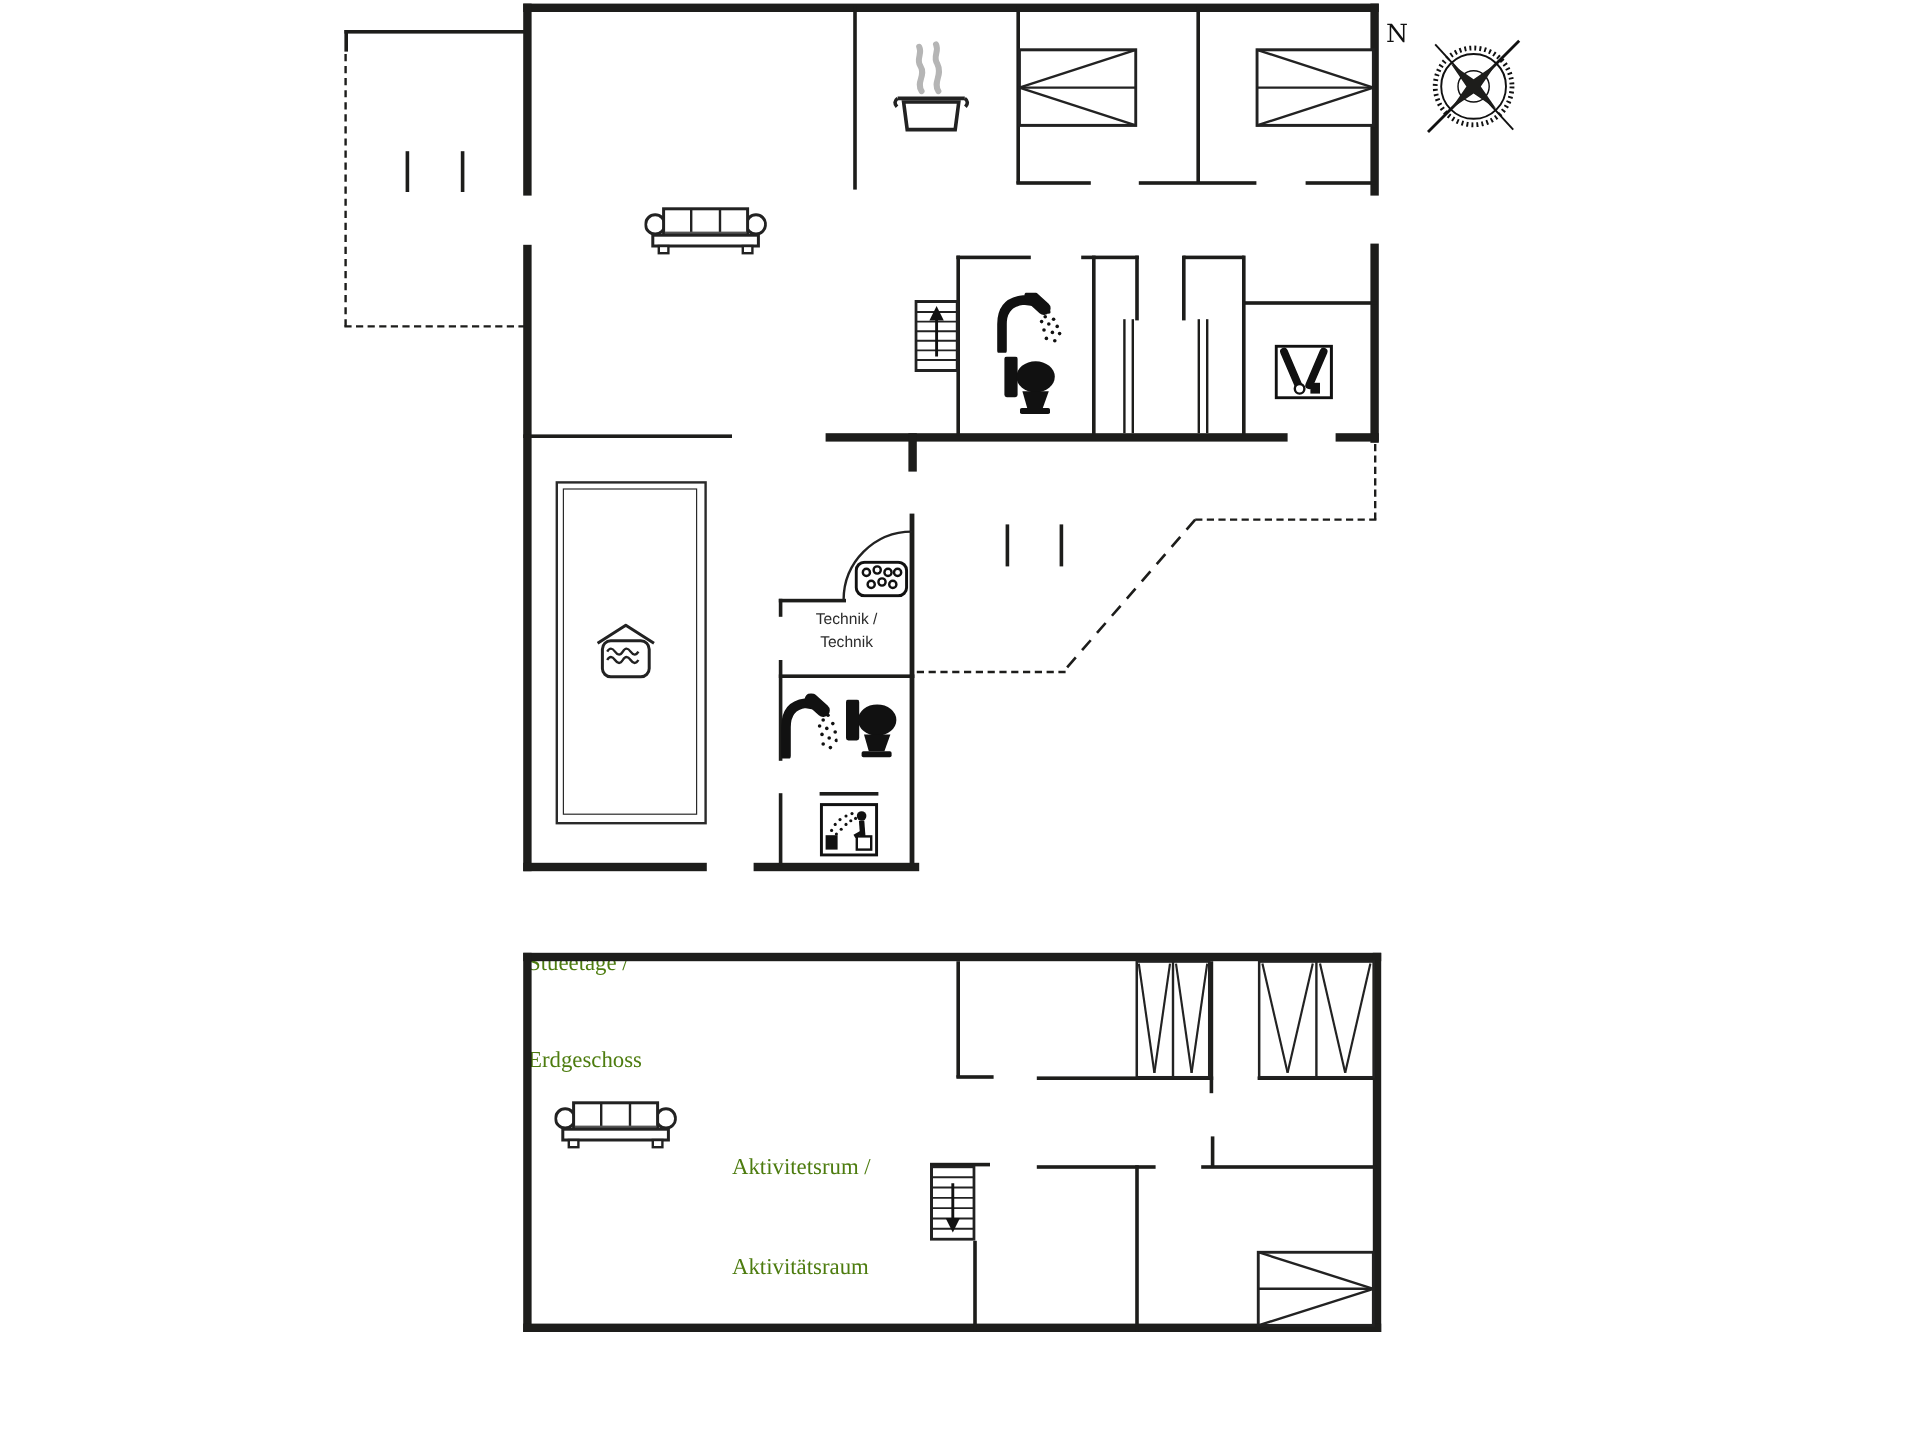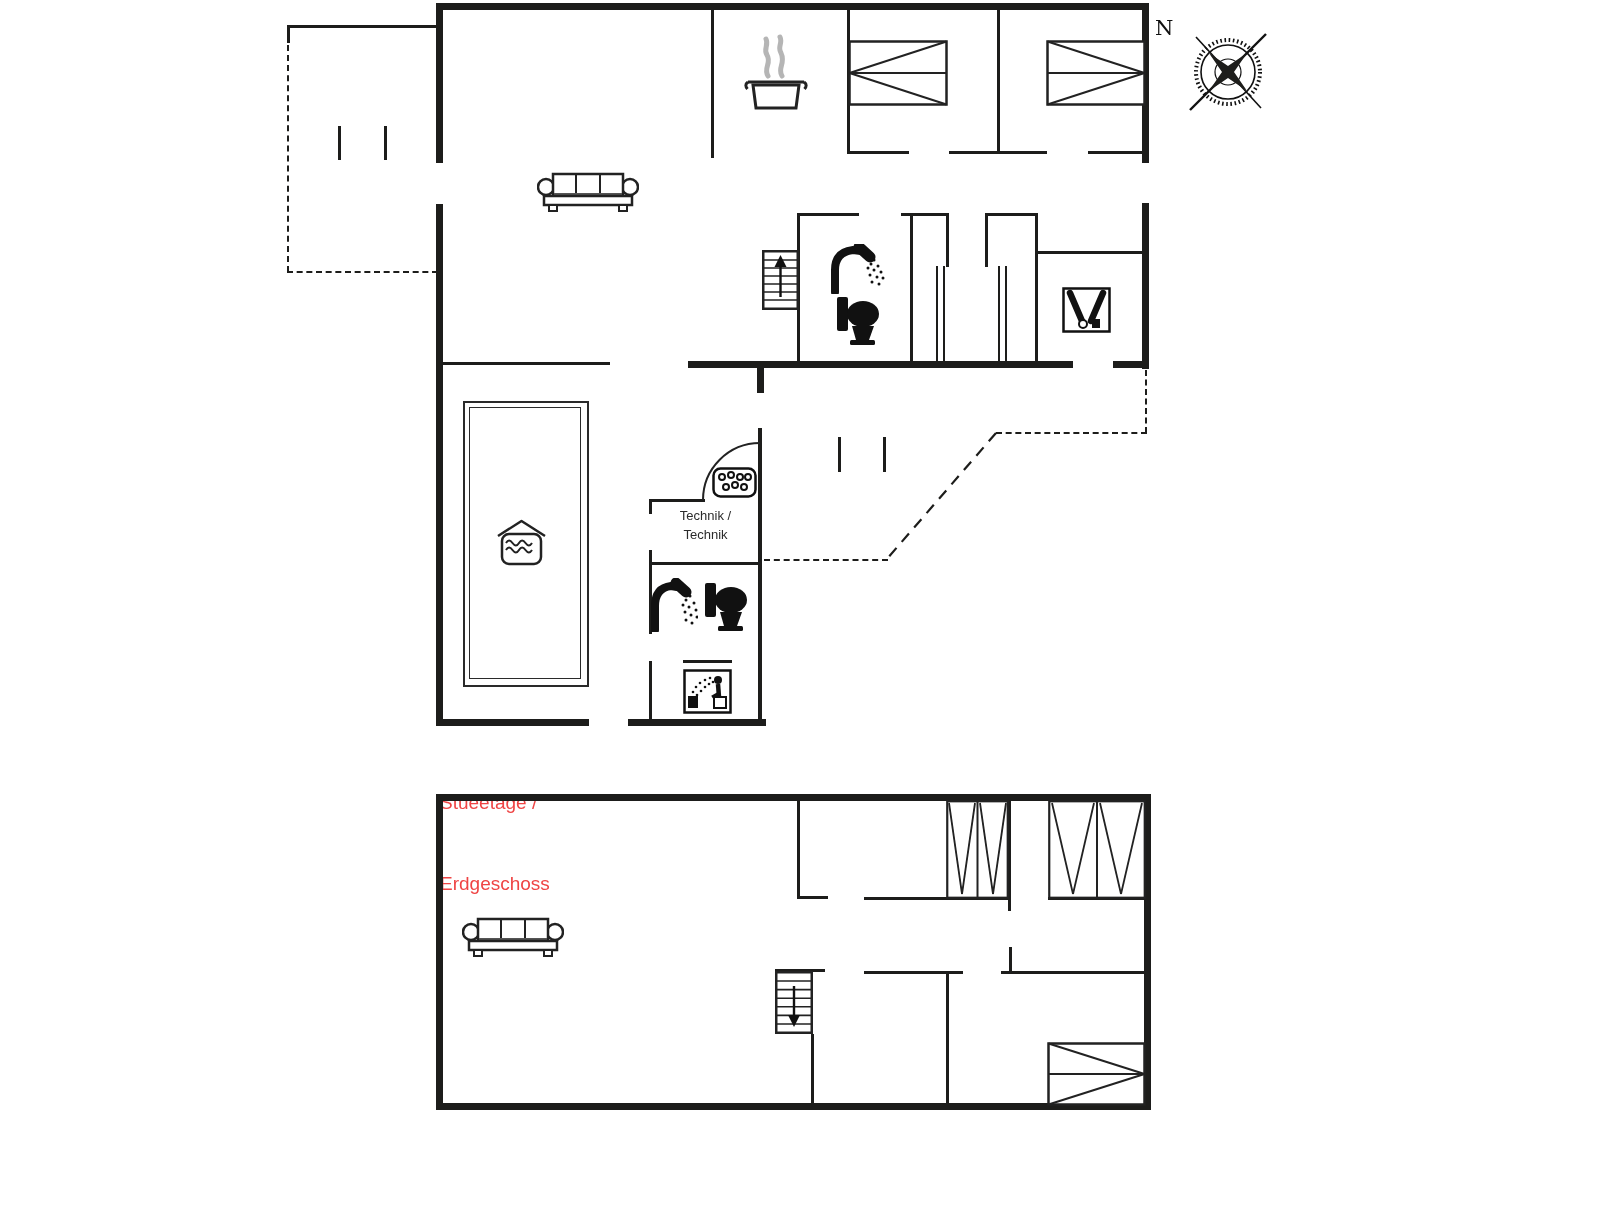--- a/index.html
+++ b/index.html
@@ -2,21 +2,21 @@
 <html><head>
 <meta charset="utf-8">
 <style>
   html,body{margin:0;padding:0;background:#fff;}
   #plan{position:relative;width:1606px;height:1205px;background:#ffffff;overflow:hidden;
         font-family:"Liberation Sans", sans-serif;}
   .w{position:absolute;background:#1d1d1b;}
   .dv{position:absolute;border-left:2px dashed #1d1d1b;}
   .dh{position:absolute;border-top:2px dashed #1d1d1b;}
   .ico{position:absolute;}
-  .lbl{position:absolute;color:#ef4444;font-size:19px;line-height:27px;white-space:pre;}
+  .lbl{position:absolute;color:#4d7c0f;font-size:19px;line-height:27px;white-space:pre;font-family:Liberation Serif, serif;}
   .lbl-small{position:absolute;color:#2b2b2b;font-size:13px;line-height:19px;text-align:center;}
   .north{position:absolute;font-family:"DejaVu Serif", serif;font-size:21px;color:#111;}
   .poolrect{position:absolute;border:2px solid #2a2a2a;}
   svg{display:block;}
 </style>
 </head>
 <body>
 
 <div id="plan">
 
@@ -266,20 +266,24 @@
     <circle cx="93" cy="15" r="8" fill="#fff" stroke="#222" stroke-width="2.5"></circle>
     <rect x="16" y="2" width="70" height="22" fill="#fff" stroke="#222" stroke-width="2.5"></rect>
     <line x1="39" y1="2" x2="39" y2="24" stroke="#222" stroke-width="2"></line>
     <line x1="63" y1="2" x2="63" y2="24" stroke="#222" stroke-width="2"></line>
     <rect x="17" y="21" width="68" height="3" fill="#555"></rect>
     <rect x="7" y="24" width="88" height="9" fill="#fff" stroke="#222" stroke-width="2.5"></rect>
     <rect x="12" y="33" width="8" height="6" fill="#fff" stroke="#222" stroke-width="2"></rect>
     <rect x="82" y="33" width="8" height="6" fill="#fff" stroke="#222" stroke-width="2"></rect>
   </svg>
 
+  <div class="lbl" style="left:610px;top:903px;font-size:19px;line-height:28px">
+    <div>Aktivitetsrum /</div>
+    <div>Aktivitätsraum</div>
+  </div>
 
   <svg class="ico" style="left:775px;top:971px" width="38" height="63" viewBox="0 0 38 63">
     <rect x="1.25" y="1.25" width="35.5" height="60.5" fill="#fff" stroke="#222" stroke-width="2.5"></rect>
     <line x1="1" y1="10" x2="37" y2="10" stroke="#222" stroke-width="1.6"></line>
     <line x1="1" y1="18.6" x2="37" y2="18.6" stroke="#222" stroke-width="1.6"></line>
     <line x1="1" y1="27.2" x2="37" y2="27.2" stroke="#222" stroke-width="1.6"></line>
     <line x1="1" y1="35.8" x2="37" y2="35.8" stroke="#222" stroke-width="1.6"></line>
     <line x1="1" y1="44.4" x2="37" y2="44.4" stroke="#222" stroke-width="1.6"></line>
     <line x1="1" y1="53" x2="37" y2="53" stroke="#222" stroke-width="1.6"></line>
     <line x1="19" y1="15" x2="19" y2="46" stroke="#111" stroke-width="2.4"></line>

